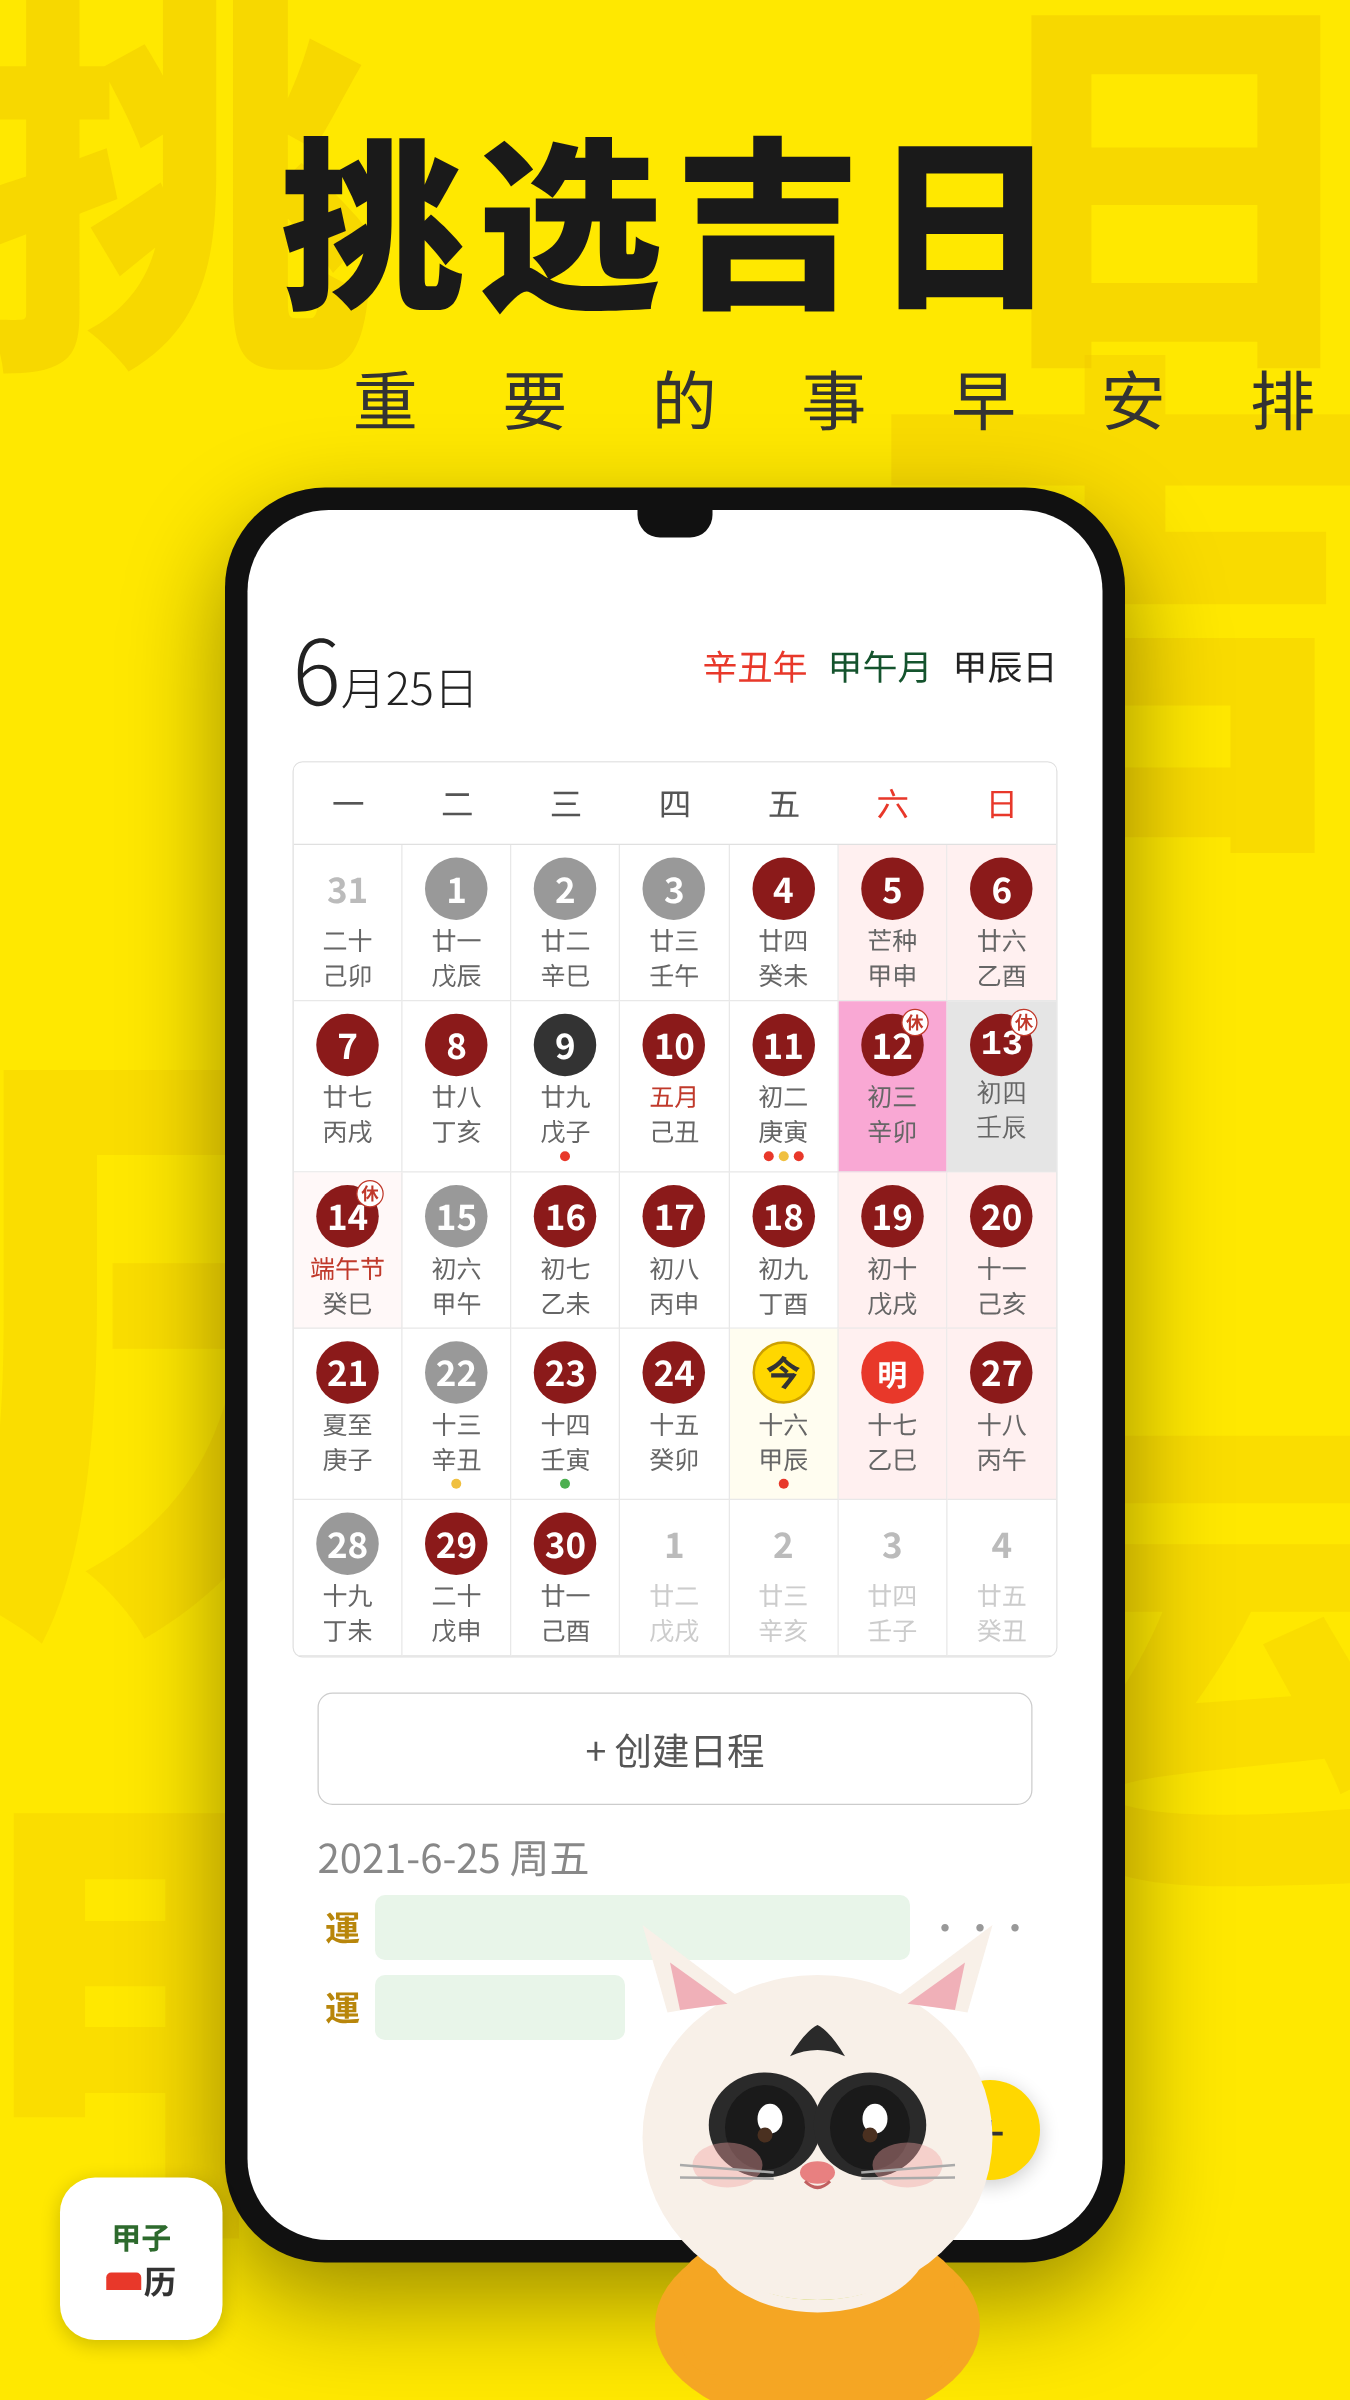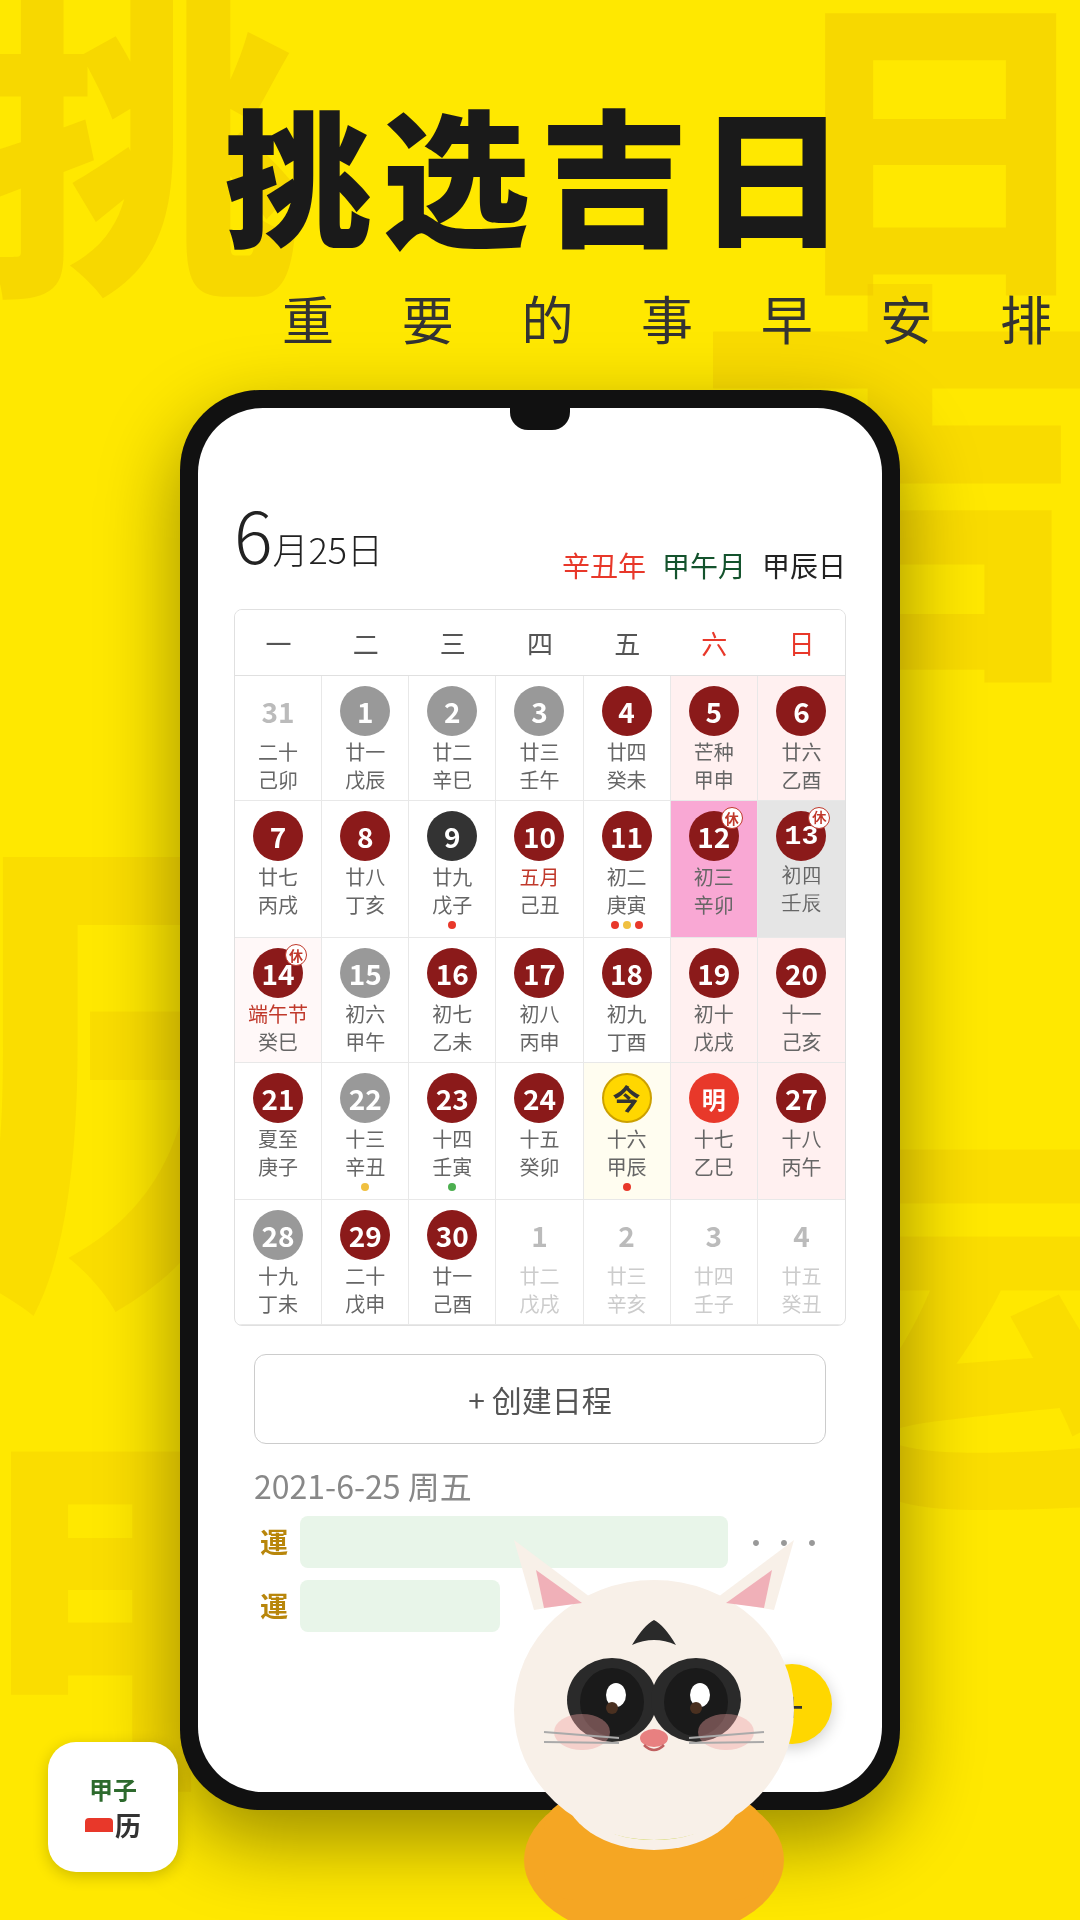--- a/index.html
+++ b/index.html
@@ -96,21 +96,21 @@
     
     .phone-content {
       padding: 40px 36px 0;
       height: 100%;
       overflow: hidden;
     }
 
     
     .cal-header {
       display: flex;
-      align-items: flex-end;
+      align-items: center;
       justify-content: space-between;
       margin-top: 32px;
       margin-bottom: 24px;
     }
     .cal-date-big {
       font-size: 72px;
       font-weight: 300;
       color: #222;
     }
     .cal-date-big span {

